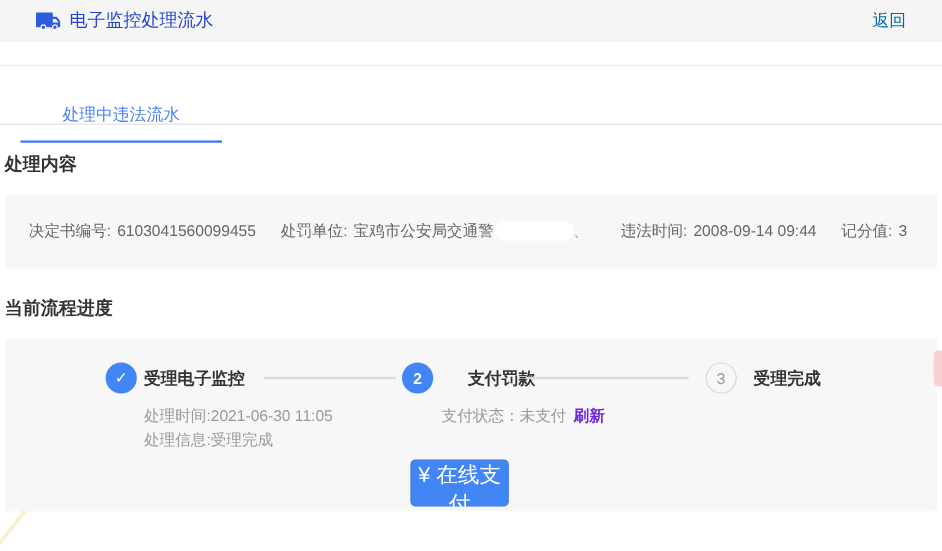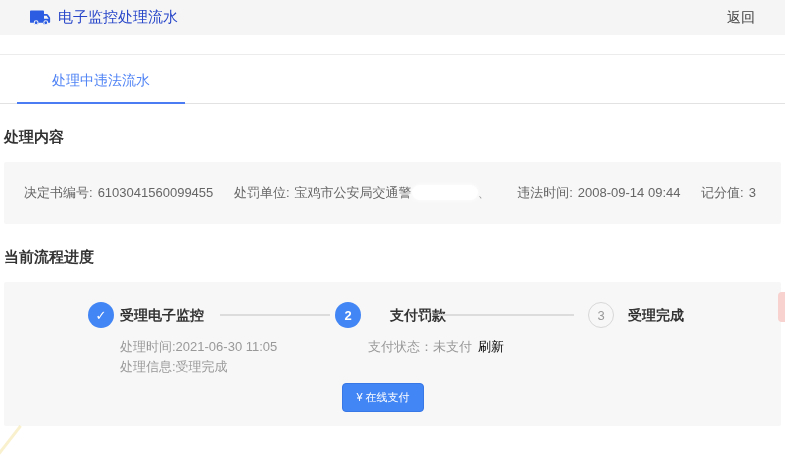--- a/index.html
+++ b/index.html
@@ -6,27 +6,27 @@
   html,body { width:785px; height:459px; background:#ffffff;
     font-family:"Liberation Sans","DejaVu Sans",sans-serif; color:#333;
     overflow:hidden; position:relative; }
 
   
   .header { height:35px; background:#f5f5f6; display:flex; align-items:center;
     justify-content:space-between; padding:0 30px; }
   .header-left { display:flex; align-items:center; gap:7px; }
   .header-title { font-size:15px; color:#2645c8; }
   .truck-icon { width:21px; height:21px; display:inline-flex; }
-  .back-link { font-size:14px; color:#404040; text-decoration:none; cursor:pointer; }
+  .back-link { font-size:14px; color:#0369a1; text-decoration:none; cursor:pointer; }
 
   
   .tabbar { margin-top:19px; border-top:1px solid #ececec; border-bottom:1px solid #e2e2e2;
     height:50px; padding-left:17px; display:flex; }
   .tab { width:168px; height:47px; line-height:47px; text-align:center; font-size:14px;
-    color:#4e82f5; border-bottom:2px solid #4b7cf3; cursor:pointer; margin-top:2px; }
+    color:#4e82f5; border-bottom:2px solid #4b7cf3; cursor:pointer; margin-top:17px; }
 
   .main { padding:0 4px; }
   .section-title { font-size:15px; font-weight:bold; color:#333; margin:24px 0 15px; }
   .panel { background:#f7f7f7; border-radius:2px; }
 
   
   .content-panel { padding:22px 20px; font-size:13px; color:#666; white-space:nowrap; }
   .field { margin-right:17px; }
   .flabel { margin-right:5px; }
   .redact { display:inline-block; width:66px; height:15px; background:#ffffff;
@@ -38,24 +38,24 @@
   .step-circle { position:absolute; top:20px; width:26px; height:26px; border-radius:50%;
     display:flex; align-items:center; justify-content:center;
     font-size:13px; font-weight:bold; }
   .step-done, .step-active { background:#4285f4; color:#fff; }
   .step-pending { background:transparent; border:1px solid #d8d8d8; color:#999;
     font-weight:normal; }
   .step-label { position:absolute; top:20px; height:26px; line-height:26px;
     font-size:14px; font-weight:bold; color:#333; }
   .connector { position:absolute; top:32px; height:2px; background:#dcdcdc; }
   .step-detail { position:absolute; font-size:13px; color:#999; line-height:20px; }
-  .refresh-link { color:#000000; font-weight:normal; margin-left:6px; cursor:pointer; }
-  .pay-btn { position:absolute; left:338px; top:101px; width:82px; height:29px;
+  .refresh-link { color:#6d28d9; font-weight:bold; margin-left:6px; cursor:pointer; }
+  .pay-btn { position:absolute; left:338px; top:101px; width:82px; height:39px;
     background:#4285f4; color:#fff; border:1px solid #3877e6; border-radius:4px;
-    font-size:11px; cursor:pointer; font-family:inherit; }
+    font-size:18px; cursor:pointer; font-family:inherit; }
 
   
   .floating-widget { position:absolute; right:0; top:292px; width:7px; height:30px;
     background:#f8d2ce; border-radius:4px 0 0 4px; cursor:pointer; }
   .corner-artifact { position:absolute; left:5px; bottom:-8px; width:3px; height:46px;
     background:#f4e4a6; opacity:0.55; transform:rotate(38deg); }
 </style>
 </head>
 <body>
 

